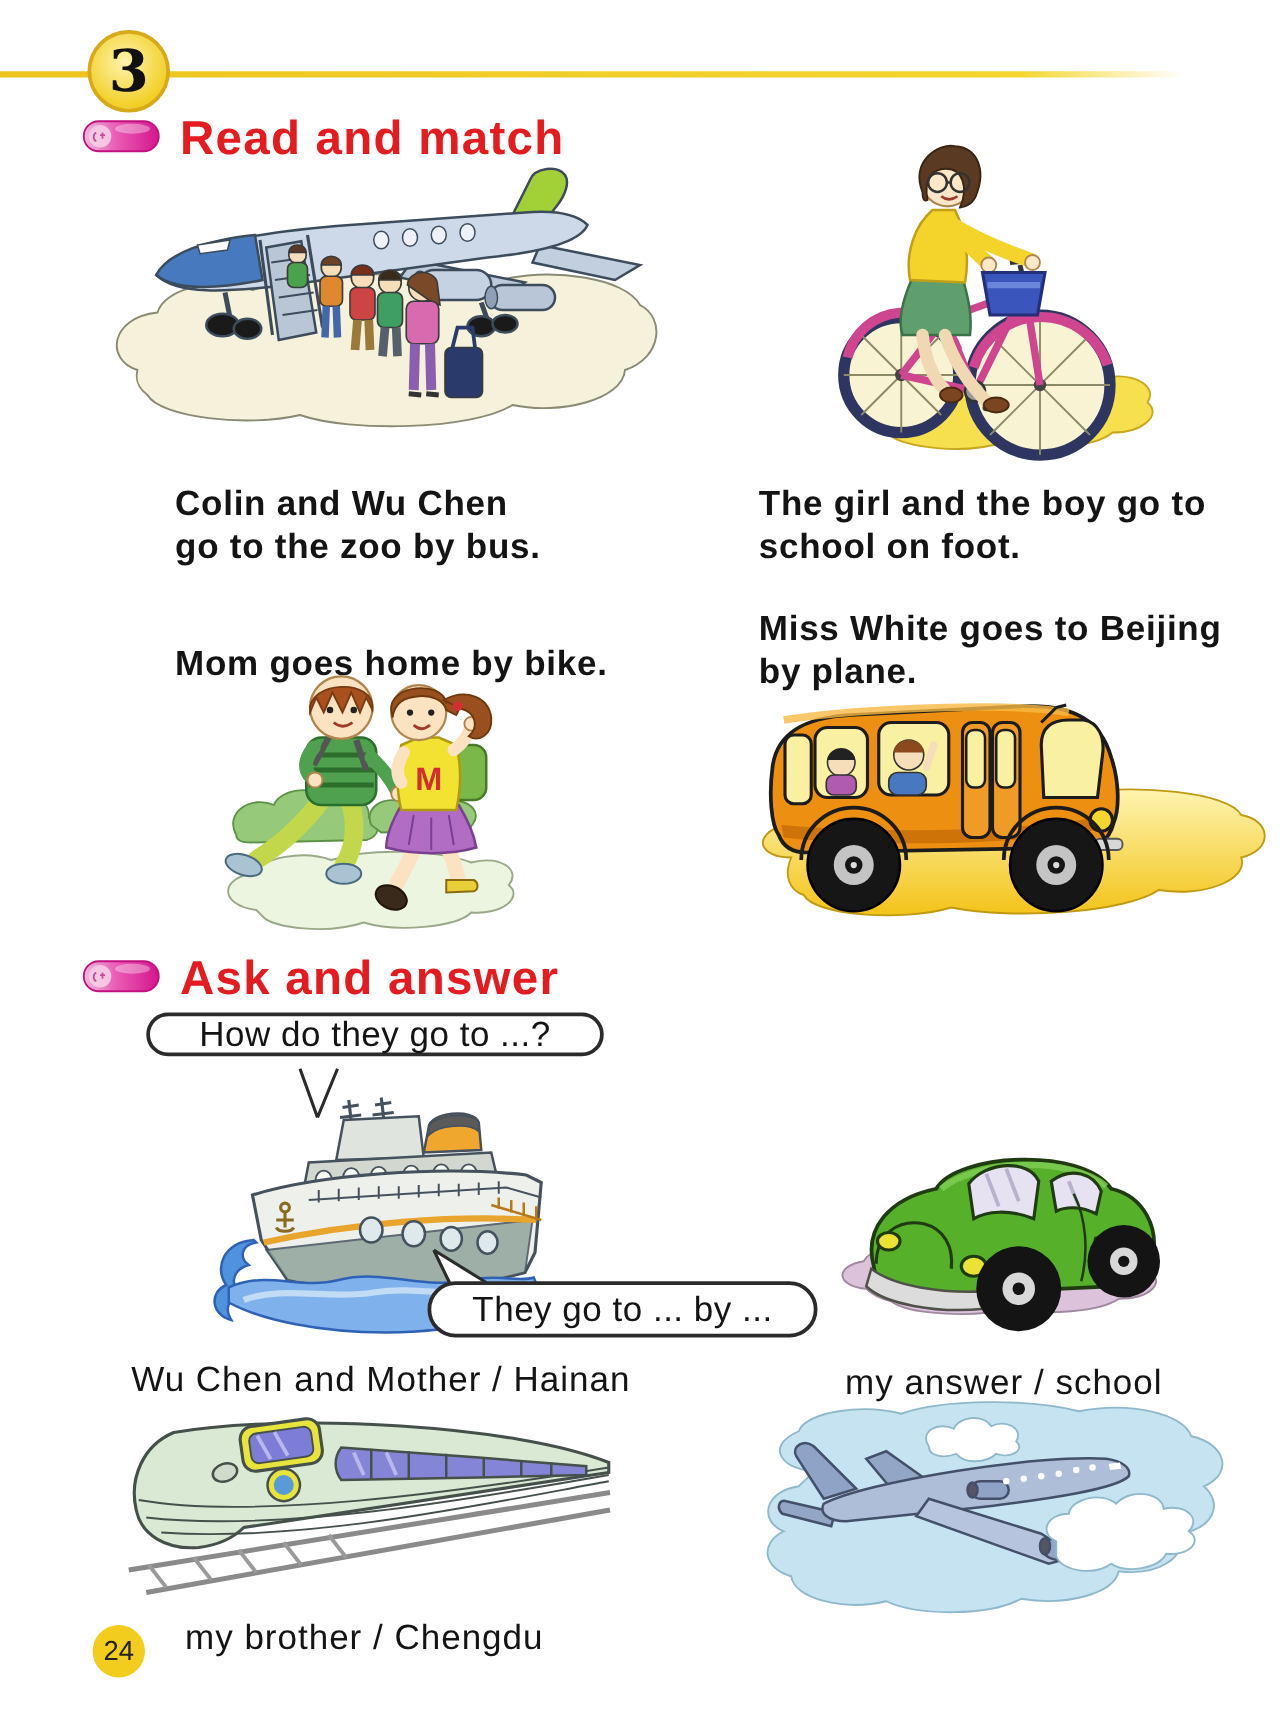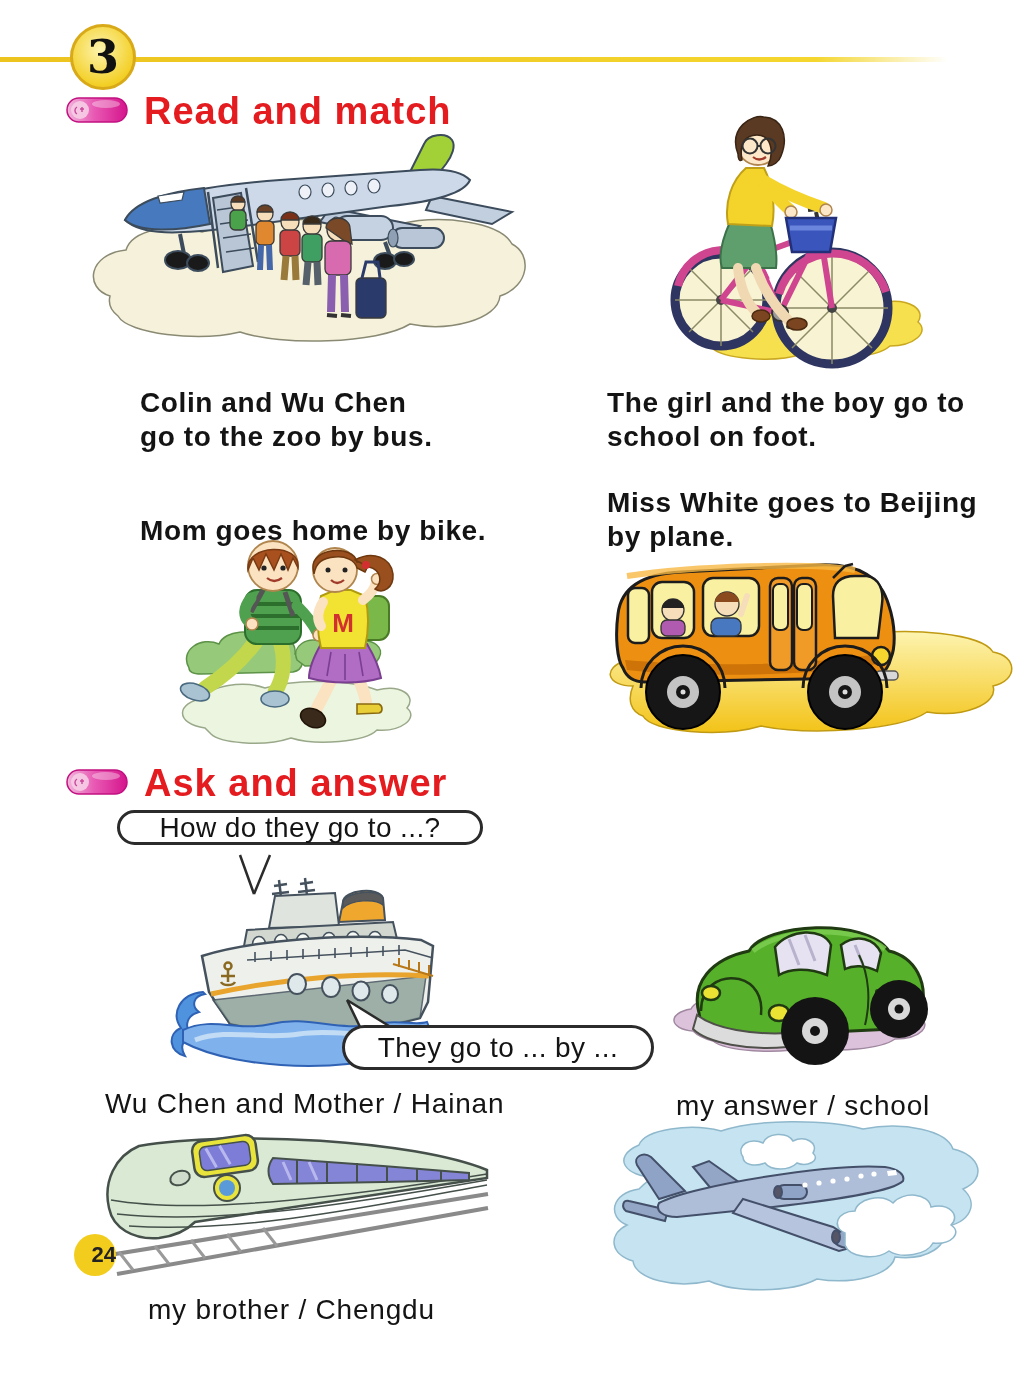--- a/index.html
+++ b/index.html
@@ -13,23 +13,23 @@
         font-family:"DejaVu Serif",serif;font-weight:bold;font-size:46px;color:#111;}
   .heading{position:absolute;display:flex;align-items:center;gap:16px;justify-content:center;}
   .heading .txt{font-weight:bold;font-size:38px;letter-spacing:1px;color:#e41b1f;}
   .caption{position:absolute;font-size:28px;line-height:1.22;letter-spacing:0.6px;white-space:pre-line;font-weight:bold;}
   .prompt{position:absolute;font-size:28px;letter-spacing:0.8px;}
   .bubble{position:absolute;border:3px solid #2b2b2b;border-radius:26px;background:#fff;
         display:flex;align-items:center;justify-content:center;font-size:28px;letter-spacing:0.4px;box-sizing:border-box;}
   .tail{position:absolute;}
   .fig{position:absolute;}
   .fig svg{width:100%;height:100%;display:block;}
-  .page-badge{position:absolute;left:74px;top:1234px;width:42px;height:42px;border-radius:50%;
-        background:#f2cd1d;display:flex;align-items:center;justify-content:flex-end;
-        font-size:22px;font-weight:bold;color:#222;}
+  .page-badge{position:absolute;left:74px;top:1300px;width:42px;height:42px;border-radius:50%;
+        background:#f2cd1d;display:flex;align-items:center;justify-content:center;
+        font-size:22px;font-weight:normal;color:#222;}
 </style>
 </head>
 <body>
 
 <div id="page">
 
   <div class="top-rule"></div>
   <div class="unit-badge">
     <span>3</span>
   </div>

